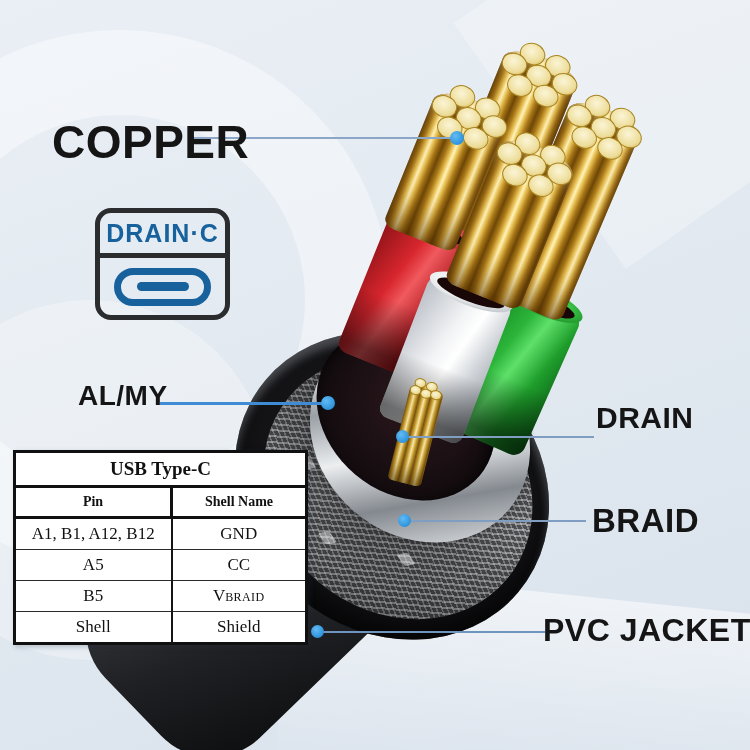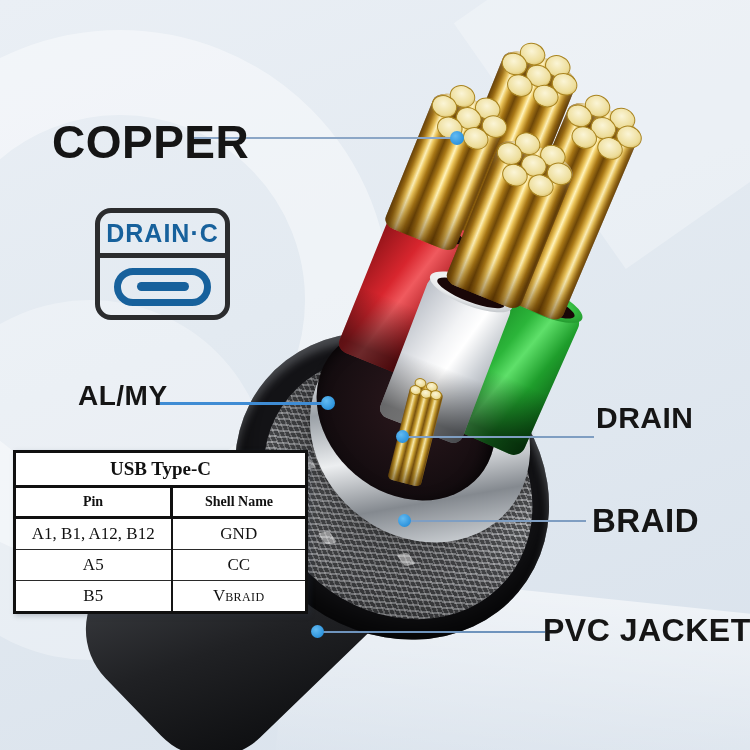--- a/index.html
+++ b/index.html
@@ -273,16 +273,20 @@
         <td><span>GND</span><span class="sig-sub"></span></td>
       </tr>
       <tr>
         <td>A5</td>
         <td><span>CC</span><span class="sig-sub"></span></td>
       </tr>
       <tr>
         <td>B5</td>
         <td><span>V</span><span class="sig-sub">BRAID</span></td>
       </tr>
+      <tr>
+        <td>Shell</td>
+        <td><span>Shield</span><span class="sig-sub"></span></td>
+      </tr>
     </tbody>
   </table>
 
 </div>
 
 </body></html>

